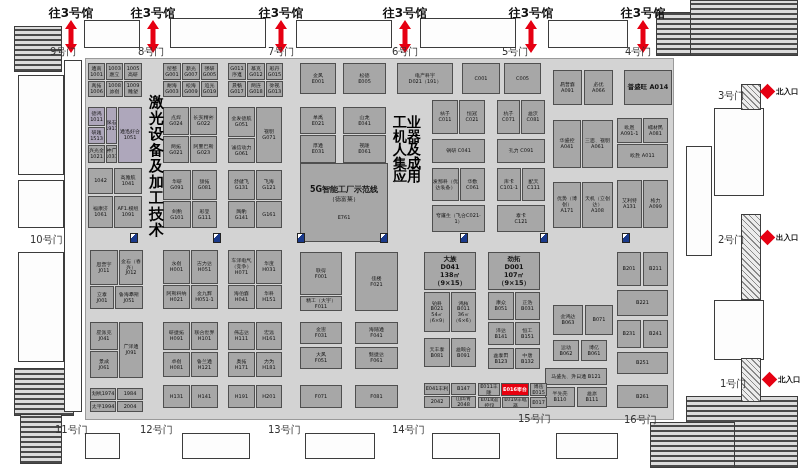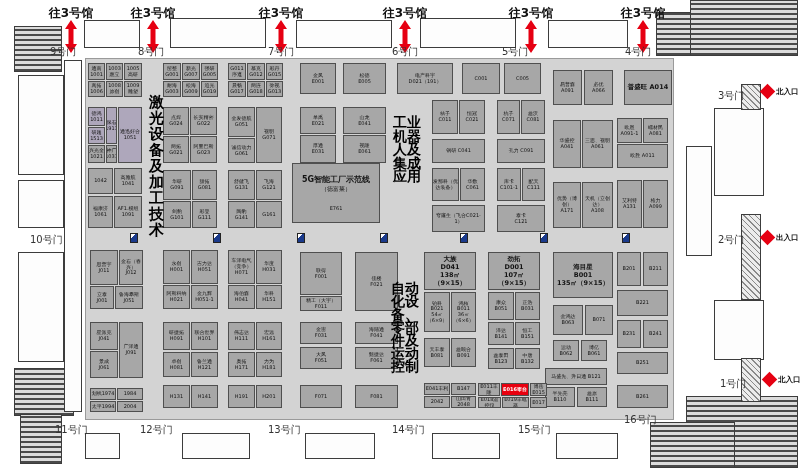--- a/index.html
+++ b/index.html
@@ -41,23 +41,22 @@
          background:linear-gradient(135deg,#ffffff 0 35%,#1a3a8c 35% 100%);}
 </style>
 </head>
 <body>
 
 <div class="plan" id="plan">
   <div class="hall"></div>
 
   <div class="sec-title sec-robot">工业机器人及集成应用</div>
   <div class="sec-title sec-laser">激光设备及加工技术</div>
-  <div class="sec-title sec-auto">自动化设备、零部件及运动控制</div>
 
-  <div class="booth center5g" id="booth-5g" style="left:292px;top:163px;width:88px;height:60px;text-align:center;">
+  <div class="booth center5g" id="booth-5g" style="left:300px;top:163px;width:88px;height:79px;text-align:center;">
     <div>
       <span>5G智能工厂示范线</span>
       <span class="sub">（德富莱）</span>
       <span class="num">E761</span>
     </div>
   </div>
 <div class="bldg dark" style="left: 14px; top: 26px; width: 48px; height: 46px;"></div>
     <div class="bldg " style="left: 84px; top: 20px; width: 56px; height: 28px;"></div>
     <div class="bldg " style="left: 170px; top: 18px; width: 96px; height: 30px;"></div>
     <div class="bldg " style="left: 296px; top: 20px; width: 96px; height: 28px;"></div>
@@ -273,23 +272,20 @@
     <div class="booth " style="left: 355px; top: 347px; width: 43px; height: 22px;">甄捷达
 F061</div>
     <div class="booth " style="left: 300px; top: 385px; width: 42px; height: 23px;">F071</div>
     <div class="booth " style="left: 355px; top: 385px; width: 43px; height: 23px;">F081</div>
     <div class="booth big" style="left: 424px; top: 252px; width: 52px; height: 38px;">大族
 D041
 138㎡（9×15）</div>
     <div class="booth big" style="left: 488px; top: 252px; width: 52px; height: 38px;">劲拓
 D001
 107㎡（9×15）</div>
-    <div class="booth big" style="left: 553px; top: 252px; width: 60px; height: 46px;">海目星
-B001
-135㎡（9×15）</div>
     <div class="booth " style="left: 424px; top: 292px; width: 26px; height: 40px;">铂科
 B021
 54㎡（6×9）</div>
     <div class="booth " style="left: 451px; top: 292px; width: 25px; height: 40px;">鸿栢
 B011
 36㎡（6×6）</div>
     <div class="booth " style="left: 488px; top: 292px; width: 26px; height: 28px;">康众
 B051</div>
     <div class="booth " style="left: 515px; top: 292px; width: 25px; height: 28px;">正浩
 B031</div>
@@ -361,21 +357,21 @@
     <div class="gate" style="left: 50px; top: 45px;">9号门</div>
     <div class="gate" style="left: 138px; top: 45px;">8号门</div>
     <div class="gate" style="left: 268px; top: 45px;">7号门</div>
     <div class="gate" style="left: 392px; top: 45px;">6号门</div>
     <div class="gate" style="left: 502px; top: 45px;">5号门</div>
     <div class="gate" style="left: 625px; top: 45px;">4号门</div>
     <div class="gate" style="left: 55px; top: 423px;">11号门</div>
     <div class="gate" style="left: 140px; top: 423px;">12号门</div>
     <div class="gate" style="left: 268px; top: 423px;">13号门</div>
     <div class="gate" style="left: 392px; top: 423px;">14号门</div>
-    <div class="gate" style="left: 518px; top: 423px;">15号门</div>
+    <div class="gate" style="left: 518px; top: 412px;">15号门</div>
     <div class="gate" style="left: 624px; top: 413px;">16号门</div>
     <div class="gate" style="left: 30px; top: 233px;">10号门</div>
     <div class="gate" style="left: 718px; top: 89px;">3号门</div>
     <div class="gate" style="left: 718px; top: 233px;">2号门</div>
     <div class="gate" style="left: 720px; top: 377px;">1号门</div>
     <div class="entr-d" style="left: 762px; top: 86px;"></div>
     <div class="entr-t" style="left: 776px; top: 87px;">北入口</div>
     <div class="entr-d" style="left: 762px; top: 232px;"></div>
     <div class="entr-t" style="left: 776px; top: 233px;">出入口</div>
     <div class="entr-d" style="left: 764px; top: 374px;"></div>

